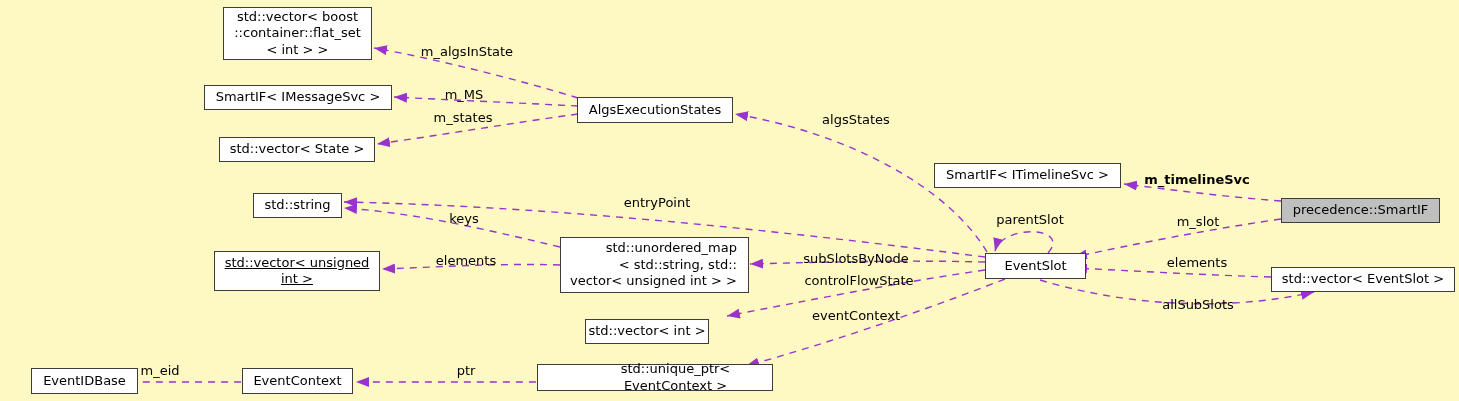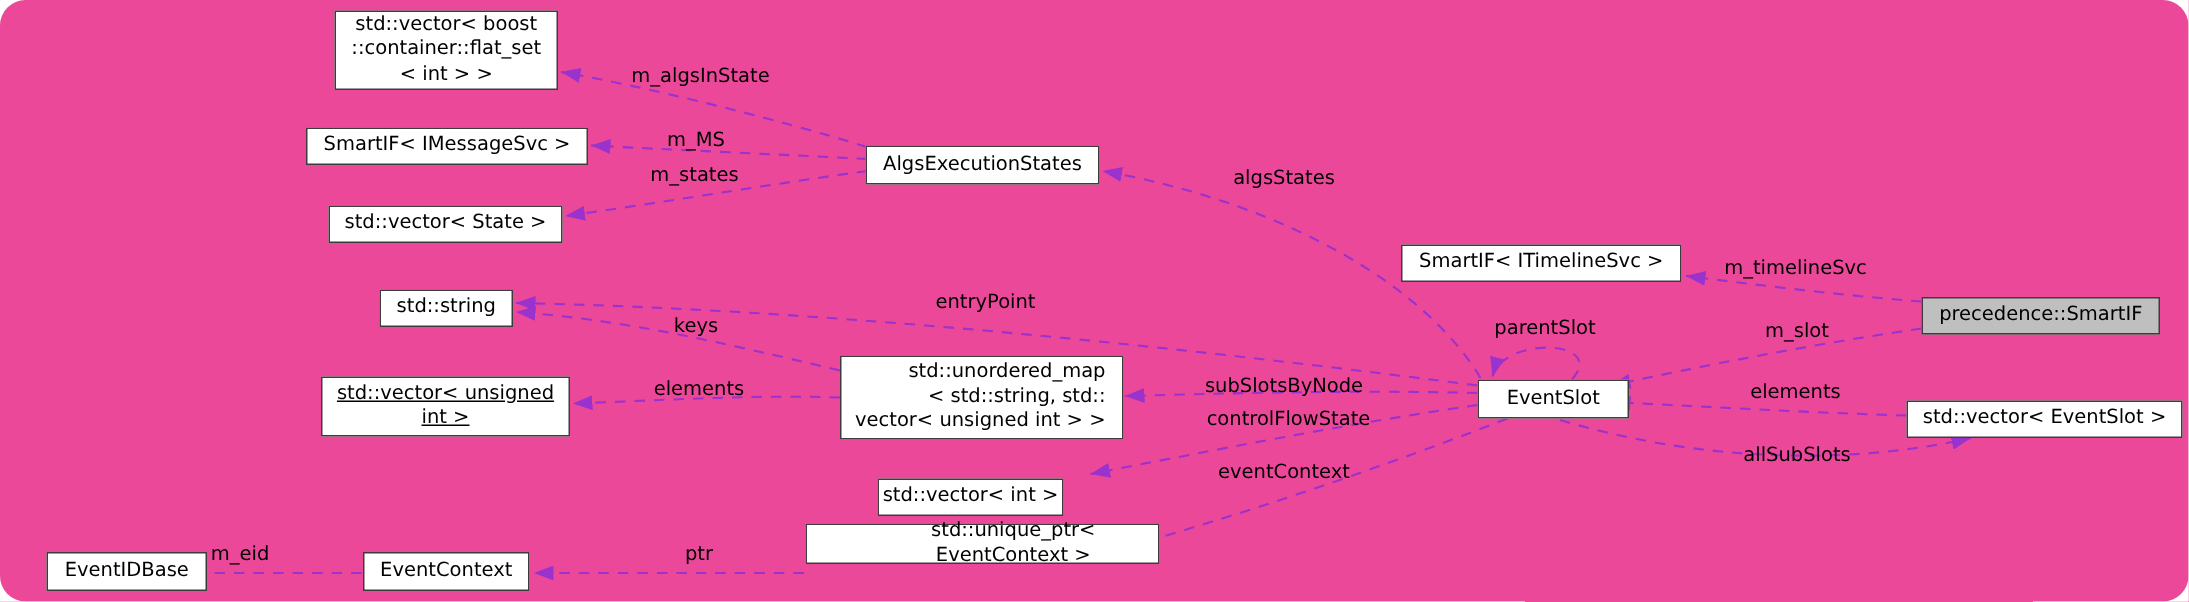--- a/index.html
+++ b/index.html
@@ -1,23 +1,22 @@
 <!DOCTYPE html>
 <html><head>
 <meta charset="utf-8">
 <style>
   html,body{margin:0;padding:0;background:#ffffff;}
   #canvas{
     position:relative;
     width:1459px;height:401px;
-    background:#ec4899;
+    background:#fef9c3;
     font-family:"DejaVu Sans", sans-serif;
     font-size:13px;color:#000;
     overflow:hidden;
-    border-radius:17px;
   }
   #edge-layer{position:absolute;left:0;top:0;width:1459px;height:401px;}
   .edge{fill:none;stroke:#9a32cd;stroke-width:1.4;stroke-dasharray:7 6;}
   .node{
     position:absolute;
     border:1.3px solid #3c3c3c;
     background:#ffffff;
     display:flex;align-items:center;justify-content:center;
     text-align:center;
     line-height:16.5px;
@@ -76,33 +75,33 @@
 &lt; std::string, std::
 vector&lt; unsigned int &gt; &gt;</div>
   <div class="node" style="left:585px;top:319px;width:124px;height:25px;">std::vector&lt; int &gt;</div>
   <div class="node" style="left:577px;top:97px;width:156px;height:26px;">AlgsExecutionStates</div>
   <div class="node" style="left:934px;top:163px;width:187px;height:25px;">SmartIF&lt; ITimelineSvc &gt;</div>
   <div class="node" style="left:985px;top:253px;width:101px;height:26px;">EventSlot</div>
   <div class="node focus" style="left:1281px;top:198px;width:159px;height:25px;">precedence::SmartIF</div>
   <div class="node" style="left:1271px;top:267px;width:184px;height:25px;">std::vector&lt; EventSlot &gt;</div>
   <div class="node" style="left:3px;top:368px;width:107px;height:26px;margin-left:28px;">EventIDBase</div>
   <div class="node" style="left:242px;top:368px;width:111px;height:26px;">EventContext</div>
-  <div class="node" style="left:537px;top:349px;width:236px;height:27px;padding-left:41px;">std::unique_ptr&lt; EventContext &gt;</div>
+  <div class="node" style="left:537px;top:364px;width:236px;height:27px;padding-left:41px;">std::unique_ptr&lt; EventContext &gt;</div>
 
   <span class="edge-label" style="left:467px;top:51px;">m_algsInState</span>
   <span class="edge-label" style="left:464px;top:94px;">m_MS</span>
   <span class="edge-label" style="left:463px;top:117px;">m_states</span>
   <span class="edge-label" style="left:856px;top:119px;">algsStates</span>
   <span class="edge-label" style="left:657px;top:202px;">entryPoint</span>
   <span class="edge-label" style="left:464px;top:218px;">keys</span>
   <span class="edge-label" style="left:466px;top:260px;">elements</span>
   <span class="edge-label" style="left:856px;top:258px;">subSlotsByNode</span>
   <span class="edge-label" style="left:859px;top:280px;">controlFlowState</span>
   <span class="edge-label" style="left:856px;top:315px;">eventContext</span>
   <span class="edge-label" style="left:1030px;top:219px;">parentSlot</span>
-  <span class="edge-label" style="left:1197px;top:179px;">m_timelineSvc</span>
+  <span class="edge-label" style="left:1197px;top:179px;font-weight:bold;">m_timelineSvc</span>
   <span class="edge-label" style="left:1198px;top:221px;">m_slot</span>
   <span class="edge-label" style="left:1197px;top:262px;">elements</span>
   <span class="edge-label" style="left:1198px;top:304px;">allSubSlots</span>
   <span class="edge-label" style="left:160px;top:370px;">m_eid</span>
   <span class="edge-label" style="left:466px;top:370px;">ptr</span>
 
 </div>
 
 </body></html>

